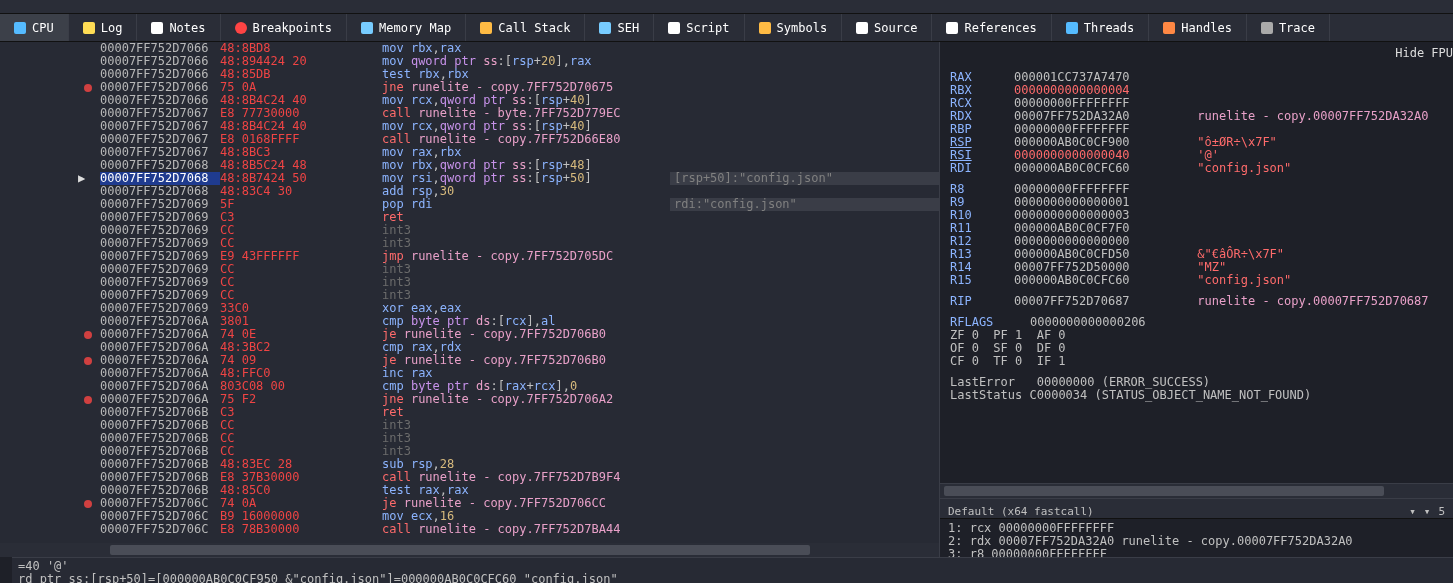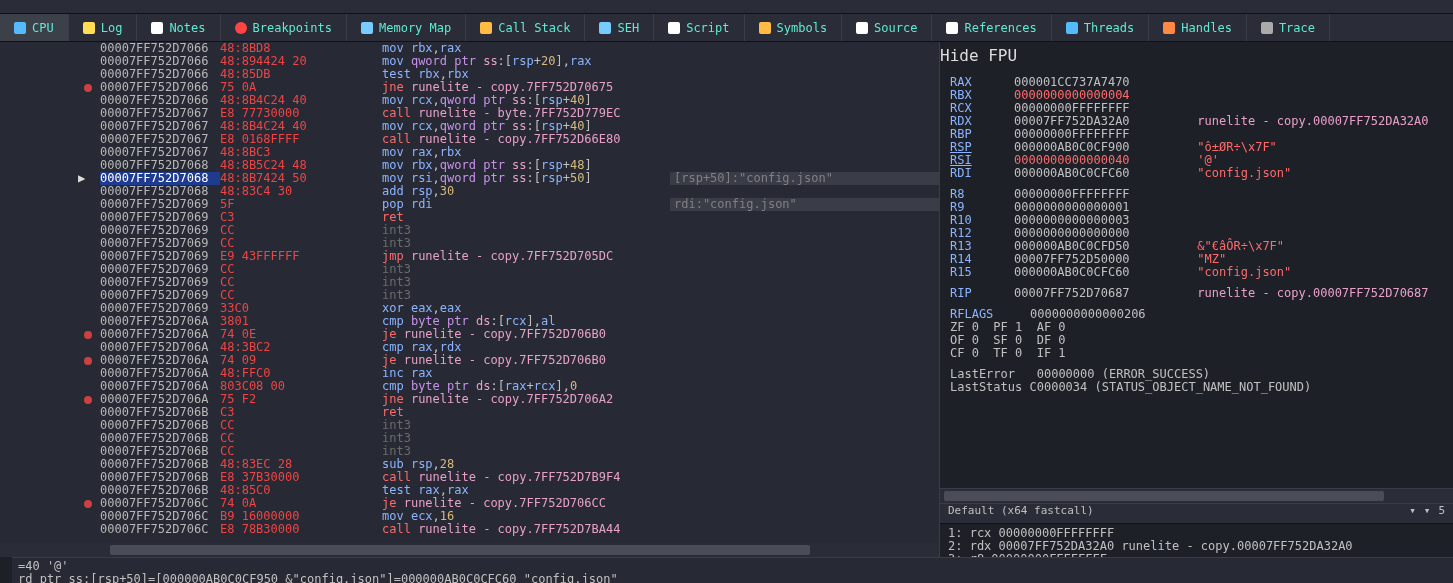--- a/index.html
+++ b/index.html
@@ -1,19 +1,19 @@
 <!DOCTYPE html>
 <html><head>
 <meta charset="utf-8">
 <style>
 * { margin:0; padding:0; box-sizing:border-box; }
 body { background:#1e2028; color:#c0c0c0; font-family:Consolas,monospace; font-size:12px; overflow:hidden; width:1453px; height:583px; }
 .toolbar { display:flex; height:14px; background:#2a2d37; border-bottom:1px solid #111; }
 .tabs { display:flex; height:28px; background:#2a2d37; border-bottom:1px solid #111; align-items:stretch; }
-.tab { display:flex; align-items:center; gap:6px; padding:0 14px; border-right:1px solid #3a3d47; cursor:pointer; font-size:12px; color:#5eead4; }
+.tab { display:flex; align-items:center; gap:6px; padding:0 14px; border-right:1px solid #3a3d47; cursor:pointer; font-size:12px; color:#ffffff; }
 .tab.active { background:#3c4049; }
 .tab-icon { width:12px; height:12px; display:inline-block; }
 .main { display:flex; height:calc(100% - 42px - 26px); }
 .left { width:940px; display:flex; flex-direction:column; border-right:1px solid #3a3d47; }
 .right { flex:1; display:flex; flex-direction:column; }
 .disasm { flex:1; overflow:hidden; position:relative; background:#272a34; }
 .disasm-rows { position:relative; }
 .row { display:flex; height:13px; line-height:13px; white-space:pre; font-size:12px; }
 .row.current .addr { background:#1f3b8f; color:#fff; }
 .gutter { width:100px; display:inline-block; position:relative; }
@@ -29,25 +29,25 @@
 .imm { color:#d7ba7d; }
 .pink { color:#e8a0c8; }
 .regs { padding:6px 10px; overflow:hidden; height:420px; border-bottom:1px solid #3a3d47; position:relative;}
 .reg-line { height:13px; white-space:pre; }
 .regname { color:#8cb4ff; display:inline-block; width:64px; }
 .regname.u { text-decoration:underline; }
 .regval { color:#c0c0c0; display:inline-block; width:140px; }
 .regval.red { color:#ff6b6b; }
 .regc { color:#ff6b6b;margin-top:16px; }
 .regc.pink { color:#e8a0c8; }
-.hide-fpu { text-align:left; padding:4px 0; color:#ddd; font-size:16px; }
+.hide-fpu { text-align:right; padding:4px 0; color:#ddd; font-size:12px; }
 .scroll-h { height:14px; background:#2a2d37; display:flex; align-items:center; }
 .scroll-thumb { height:10px; background:#4a4d57; margin-left:110px; width:700px; border-radius:2px; }
 .params { border-top:1px solid #3a3d47; flex:1; overflow:hidden; }
-.param-hdr { display:flex; align-items:flex-start; height:20px; padding:0 8px; background:#2a2d37; border-bottom:1px solid #111; font-size:11px; gap:8px; }
+.param-hdr { display:flex; align-items:flex-end; height:20px; padding:0 8px; background:#2a2d37; border-bottom:1px solid #111; font-size:11px; gap:8px; }
 .param-rows { padding:2px 8px; }
 .param-rows .pr { height:13px; white-space:pre; }
 .bottom { height:26px; background:#272a34; border-top:1px solid #3a3d47; padding:1px 6px; overflow:hidden;margin-left:12px; }
 .bottom div { height:13px; white-space:pre; font-size:12px; }
 .arrow-eip { position:absolute; left:78px; color:#ddd; }
 .dot-red { width:8px; height:8px; background:#d04040; border-radius:50%; display:inline-block; }
 </style>
 </head>
 <body>
 
@@ -168,20 +168,21 @@
         <div class="reg-line"><span class="regname">RCX</span><span class="regval">00000000FFFFFFFF</span></div>
         <div class="reg-line"><span class="regname">RDX</span><span class="regval">00007FF752DA32A0</span><span>      </span><span class="regc pink">runelite - copy.00007FF752DA32A0</span></div>
         <div class="reg-line"><span class="regname">RBP</span><span class="regval">00000000FFFFFFFF</span></div>
         <div class="reg-line"><span class="regname u">RSP</span><span class="regval">000000AB0C0CF900</span><span>      </span><span class="regc">"ô±ØR÷\x7F"</span></div>
         <div class="reg-line"><span class="regname u">RSI</span><span class="regval red">0000000000000040</span><span>      </span><span class="regc">'@'</span></div>
         <div class="reg-line"><span class="regname">RDI</span><span class="regval">000000AB0C0CFC60</span><span>      </span><span class="regc">"config.json"</span></div>
         <div style="height: 8px;"></div>
         <div class="reg-line"><span class="regname">R8</span><span class="regval">00000000FFFFFFFF</span></div>
         <div class="reg-line"><span class="regname">R9</span><span class="regval">0000000000000001</span></div>
         <div class="reg-line"><span class="regname">R10</span><span class="regval">0000000000000003</span></div>
+        <div class="reg-line"><span class="regname">R11</span><span class="regval">000000AB0C0CF7F0</span></div>
         <div class="reg-line"><span class="regname">R12</span><span class="regval">0000000000000000</span></div>
         <div class="reg-line"><span class="regname">R13</span><span class="regval">000000AB0C0CFD50</span><span>      </span><span class="regc">&amp;"€âÔR÷\x7F"</span></div>
         <div class="reg-line"><span class="regname">R14</span><span class="regval">00007FF752D50000</span><span>      </span><span class="regc">"MZ"</span></div>
         <div class="reg-line"><span class="regname">R15</span><span class="regval">000000AB0C0CFC60</span><span>      </span><span class="regc">"config.json"</span></div>
         <div style="height: 8px;"></div>
         <div class="reg-line"><span class="regname">RIP</span><span class="regval">00007FF752D70687</span>      <span class="regc pink">runelite - copy.00007FF752D70687</span></div>
         <div style="height: 8px;"></div>
         <div class="reg-line"><span class="regname" style="width:80px">RFLAGS</span><span>0000000000000206</span></div>
         <div class="reg-line">ZF 0  PF 1  AF 0</div>
         <div class="reg-line">OF 0  SF 0  DF 0</div>

